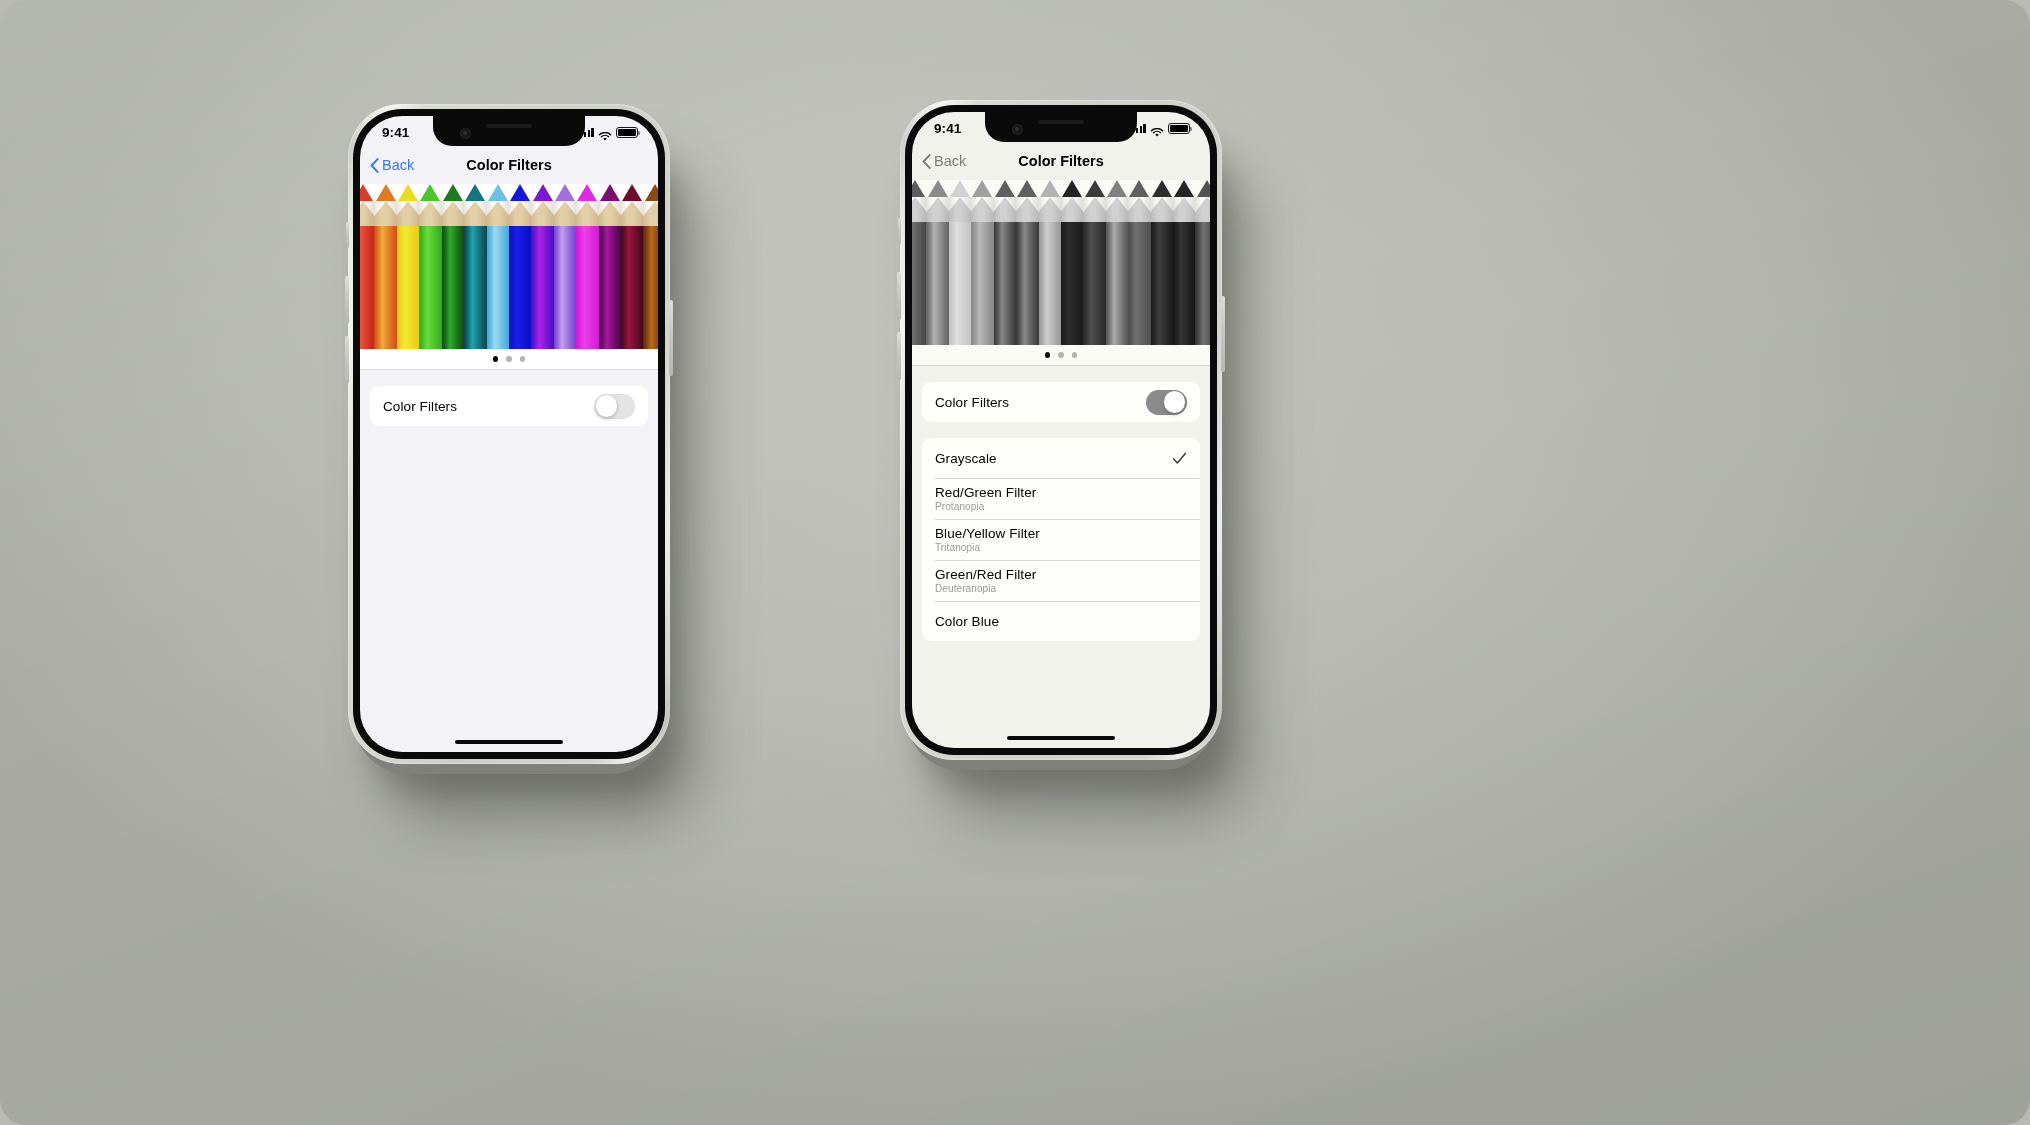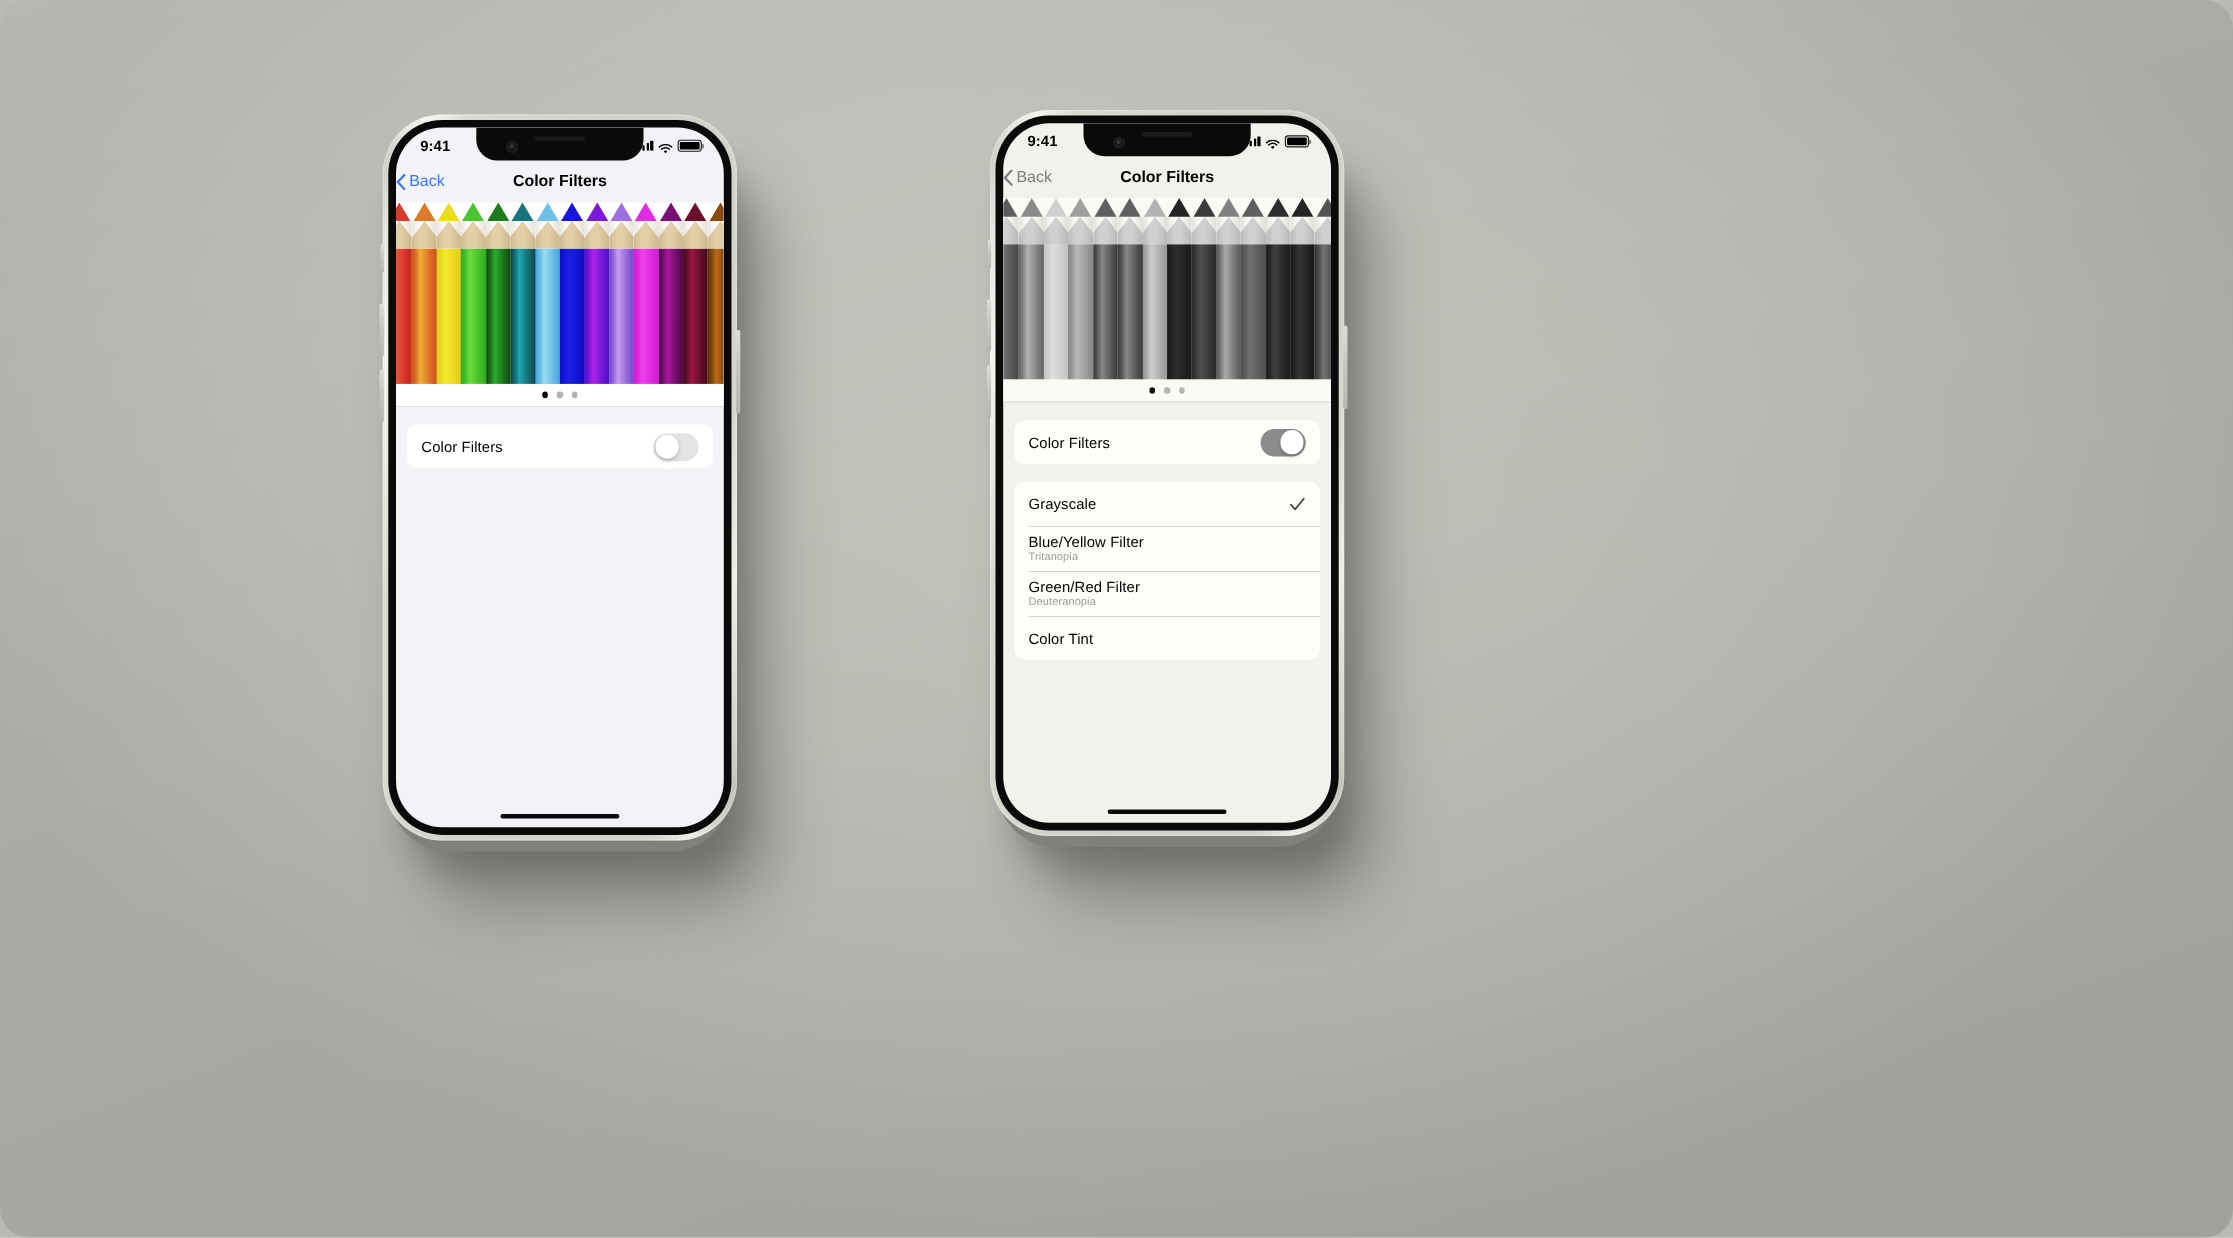--- a/index.html
+++ b/index.html
@@ -199,20 +199,21 @@
     position: relative;
     height: 38px;
     display: flex;
     align-items: center;
     background: transparent;
   }
   .nav-back {
     display: flex;
     align-items: center;
     gap: 3px;
+    padding-left: 10px;
     color: #3478f6;
     font-size: 14.5px;
     cursor: pointer;
   }
   .phone.right .nav-back { color: #7c7c7c; }
   .chev {
     width: 9px; height: 15px;
     flex: none;
   }
   .chev svg { display:block; width:100%; height:100%; }
@@ -718,33 +719,39 @@
               <span class="row-label">Grayscale</span>
             </div>
             <span class="check">
               <svg viewBox="0 0 15 15">
                 <path d="M1.5 7.8 5.4 12 13.3 2.4" stroke="#3a3a3a" stroke-width="1.5" fill="none" stroke-linecap="round" stroke-linejoin="round"></path>
               </svg>
             </span>
           </div>
           <div class="row row-sep row-stack-wrap">
             <div class="row-stack">
+              <span class="row-label">Red/Green Filter</span>
+              <span class="row-sub">Protanopia</span>
+            </div>
+          </div>
+          <div class="row row-sep row-stack-wrap">
+            <div class="row-stack">
               <span class="row-label">Blue/Yellow Filter</span>
               <span class="row-sub">Tritanopia</span>
             </div>
           </div>
           <div class="row row-sep row-stack-wrap">
             <div class="row-stack">
               <span class="row-label">Green/Red Filter</span>
               <span class="row-sub">Deuteranopia</span>
             </div>
           </div>
           <div class="row">
             <div class="row-stack">
-              <span class="row-label">Color Tint</span>
+              <span class="row-label">Color Blue</span>
             </div>
           </div>
         </div>
     </div>
 
     <div class="home-indicator"></div>
   </div>
 </div>
 
 </body></html>

